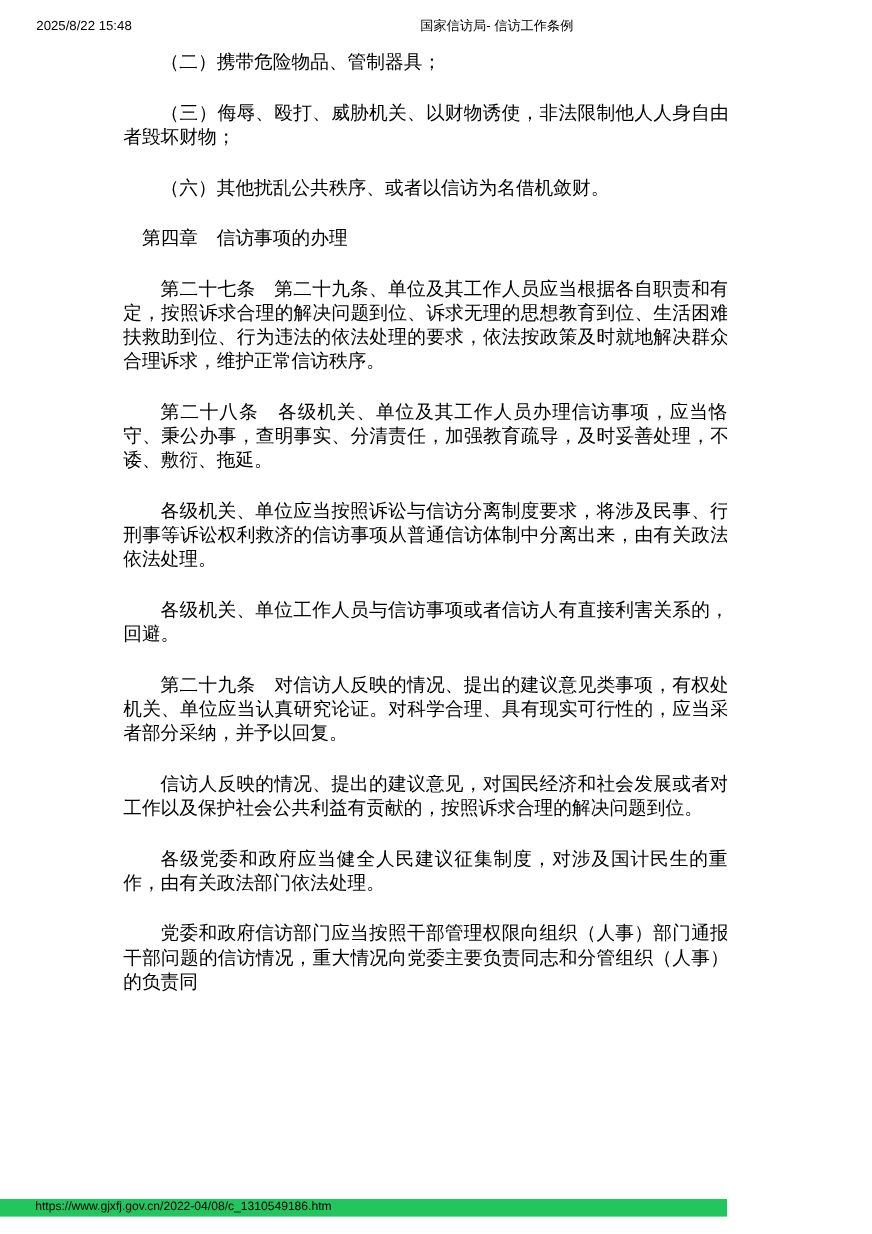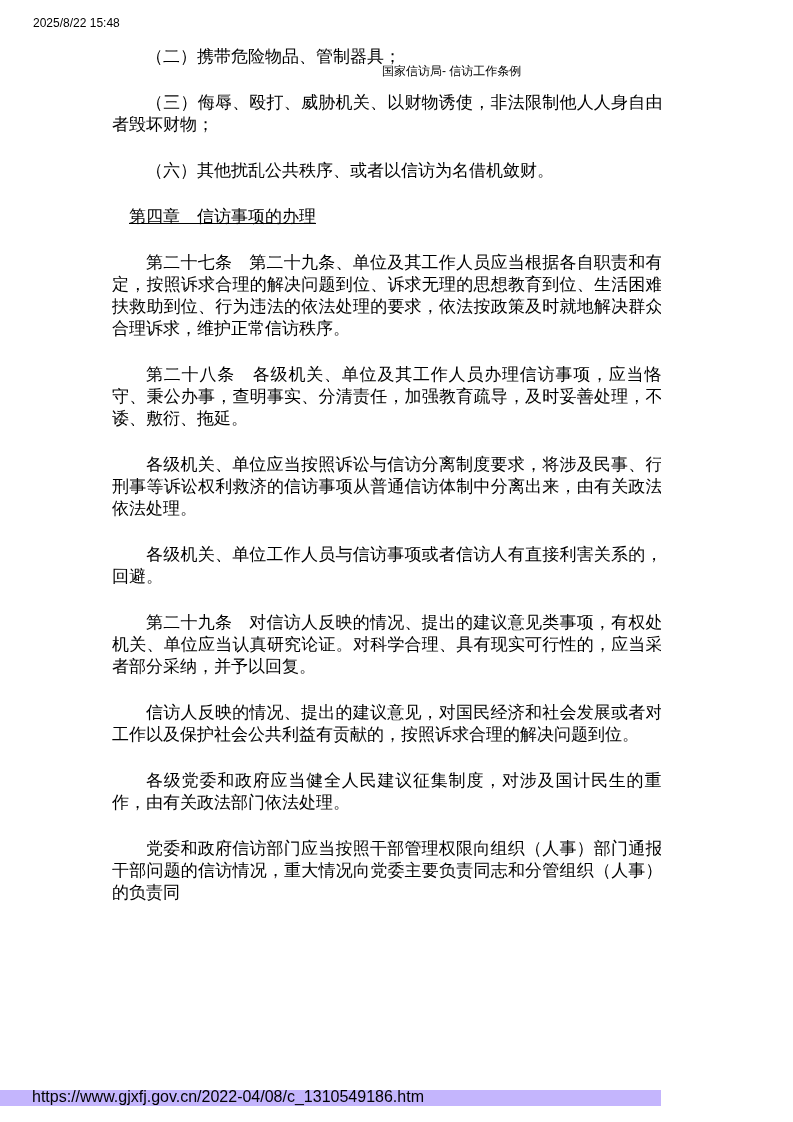--- a/index.html
+++ b/index.html
@@ -35,52 +35,50 @@
     position: absolute;
     left: 33px;
     top: 0;
     white-space: nowrap;
   }
   .header-title {
     position: absolute;
     left: 382px;
     top: 0;
     white-space: nowrap;
-    margin-top: 48px;
   }
   
   .content {
     position: absolute;
     top: 46px;
     left: 96px;
     width: 601px;
     font-size: 17px;
     line-height: 22px;
     text-align: justify;
     text-justify: inter-ideograph;
   }
   .content p {
     margin: 0 0 24px 16px;
     text-indent: 2em;
     word-break: break-all;
   }
   .content p.chapter {
     text-indent: 1em;
-    text-decoration: underline;
   }
   
   .print-footer {
     position: absolute;
     top: 1090px;
     left: 0;
     width: 793px;
     height: 16px;
-    font-size: 16px;
+    font-size: 11px;
     line-height: 14px;
-    background: #c4b5fd;
+    background: #22c55e;
   }
   .footer-url {
     position: absolute;
     left: 32px;
     top: 0;
     white-space: nowrap;
   }
   .footer-page {
     position: absolute;
     right: 40px;

